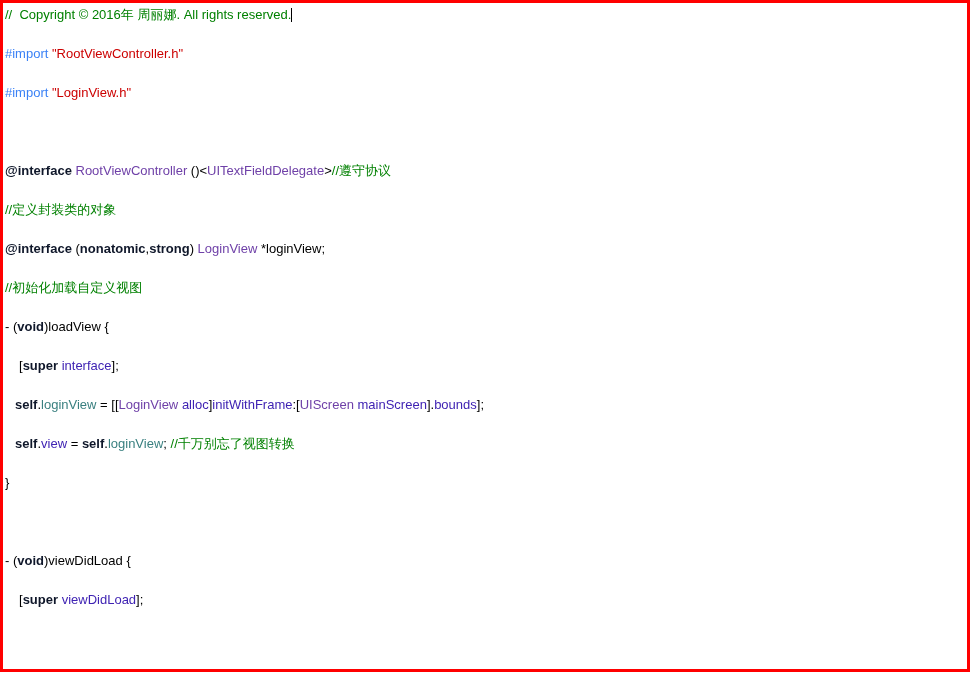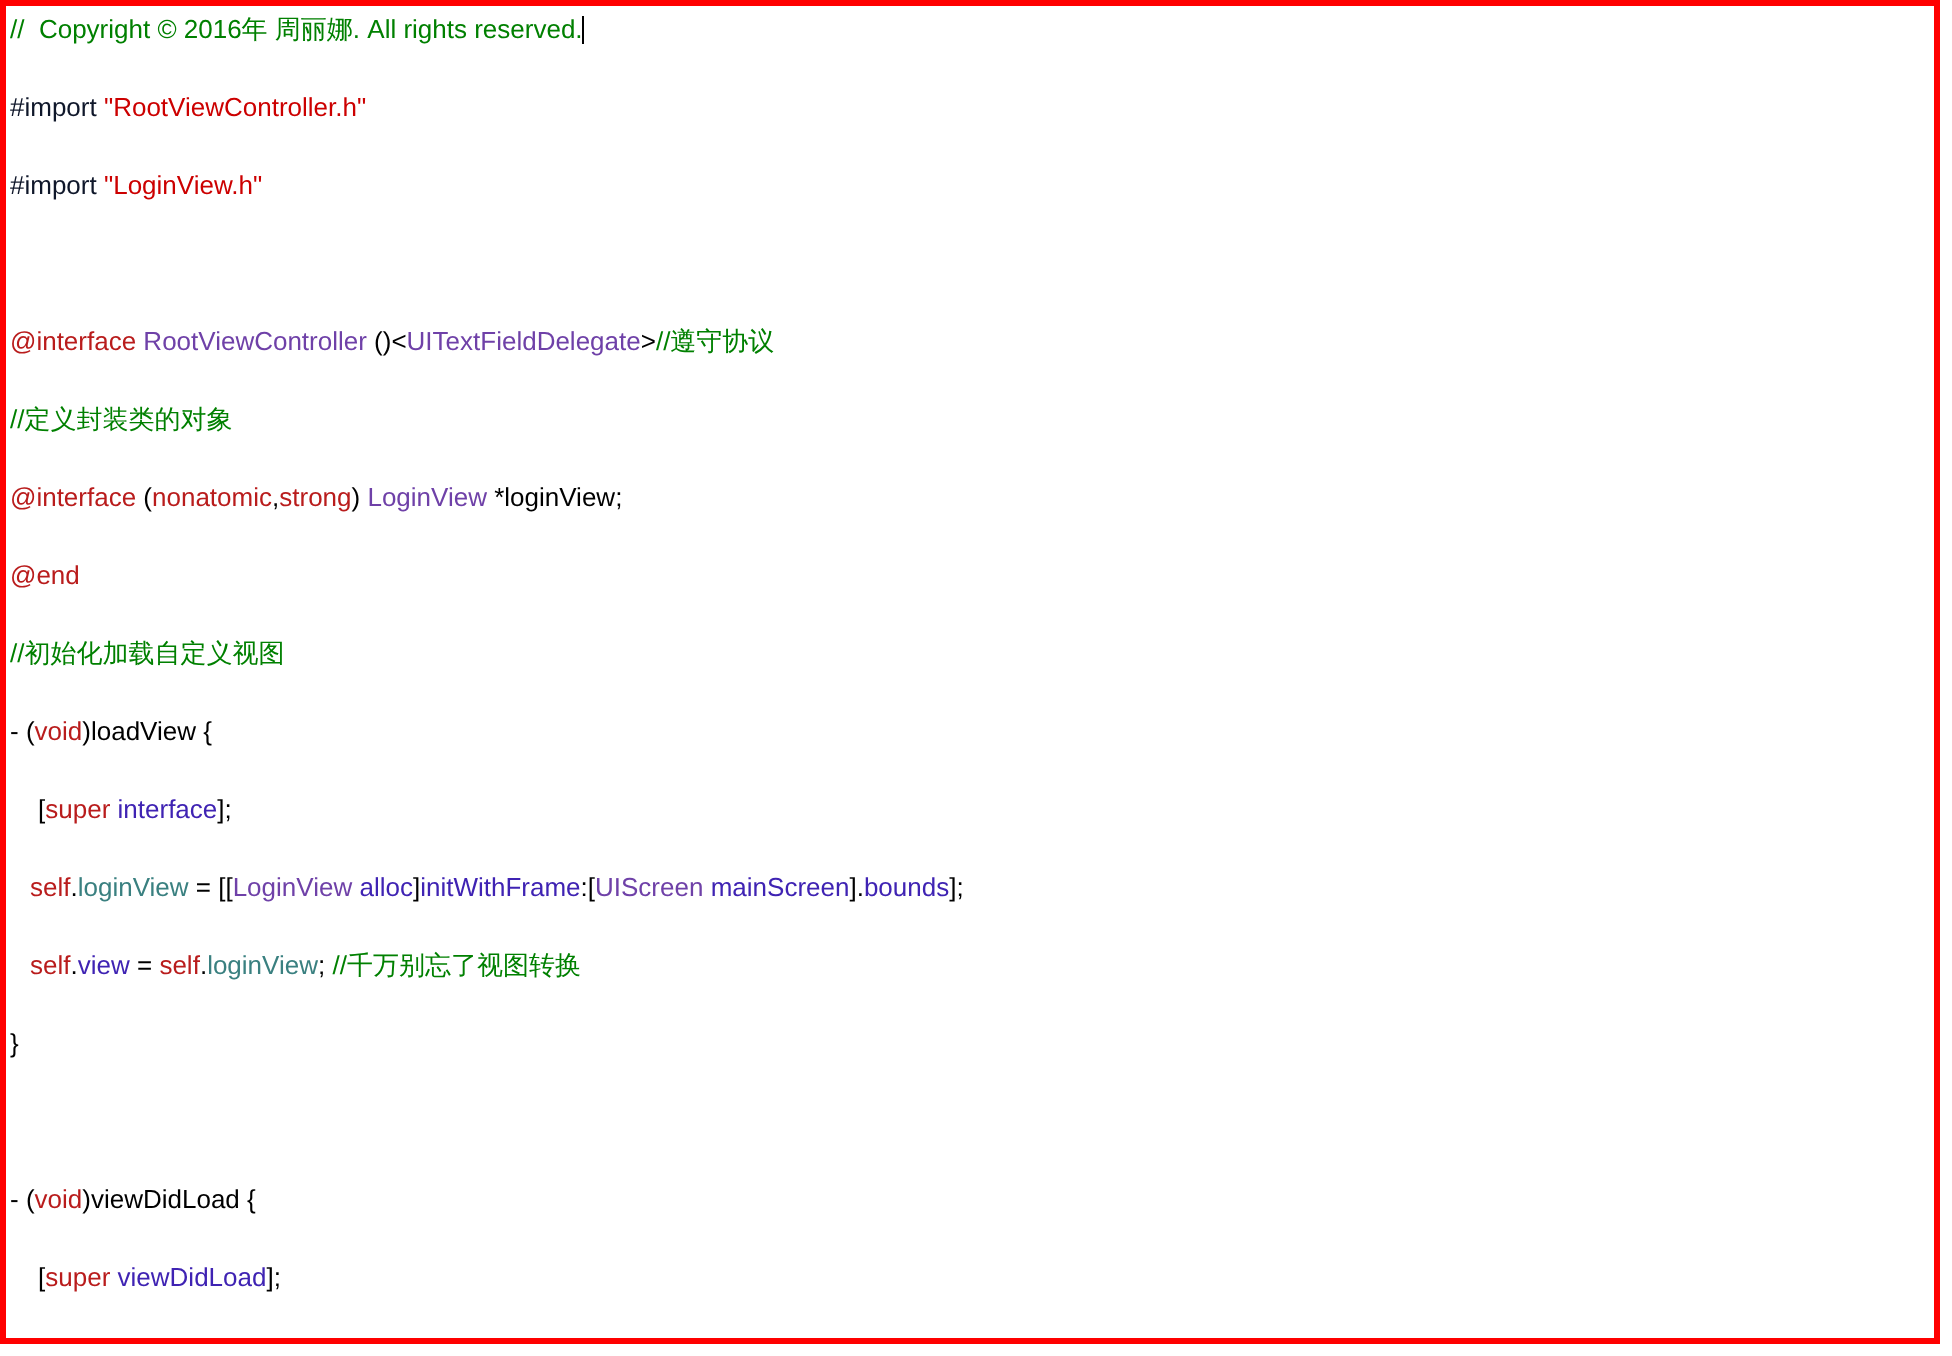--- a/index.html
+++ b/index.html
@@ -18,23 +18,23 @@
     padding: 2px 2px;
     overflow: hidden;
   }
   pre {
     margin: 0;
     font-family: "Helvetica Neue", Arial, sans-serif;
     white-space: pre;
   }
   .ln { display: block; }
   .comment-green { color: #008000; margin-top: 44px; }
-  .import-brown { color: #0f172a; }
+  .import-brown { color: #3b82f6; }
   .string-red { color: #cc0000; }
-  .kw-magenta { color: #b91c1c; }
+  .kw-magenta { color: #0f172a; font-weight: bold; }
   .type-purple { color: #6f41a8; }
   .plain { color: #000; }
   .method-blue { color: #3f23b3; }
   .selector-teal { color: #3a8080; }
   .indent1 { padding-left: 14px; }
   .indent2 { padding-left: 10px; }
   .cursor {
     display: inline-block;
     width: 1px;
     height: 14px;
@@ -46,21 +46,20 @@
 <body>
 
 <div class="frame">
 <pre><span class="ln"><span class="comment-green">//  Copyright © 2016年 周丽娜. All rights reserved.</span><span class="cursor"></span></span>
 <span class="ln"><span class="import-brown">#import </span><span class="string-red">"RootViewController.h"</span></span>
 <span class="ln"><span class="import-brown">#import </span><span class="string-red">"LoginView.h"</span></span>
 <span class="ln"> </span>
 <span class="ln"><span class="kw-magenta">@interface</span><span class="type-purple"> RootViewController </span><span class="plain">()&lt;</span><span class="type-purple">UITextFieldDelegate</span><span class="plain">&gt;</span><span class="comment-green">//遵守协议</span></span>
 <span class="ln"><span class="comment-green">//定义封装类的对象</span></span>
 <span class="ln"><span class="kw-magenta">@interface</span><span class="plain"> (</span><span class="kw-magenta">nonatomic</span><span class="plain">,</span><span class="kw-magenta">strong</span><span class="plain">) </span><span class="type-purple">LoginView</span><span class="plain"> *loginView;</span></span>
-<span class="ln"><span class="kw-magenta">@end</span></span>
 <span class="ln"><span class="comment-green">//初始化加载自定义视图</span></span>
 <span class="ln"><span class="plain">- (</span><span class="kw-magenta">void</span><span class="plain">)loadView {</span></span>
 <span class="ln indent1"><span class="plain">[</span><span class="kw-magenta">super</span><span class="plain"> </span><span class="method-blue">interface</span><span class="plain">];</span></span>
 <span class="ln indent2"><span class="kw-magenta">self</span><span class="plain">.</span><span class="selector-teal">loginView</span><span class="plain"> = [[</span><span class="type-purple">LoginView</span><span class="plain"> </span><span class="method-blue">alloc</span><span class="plain">]</span><span class="method-blue">initWithFrame</span><span class="plain">:[</span><span class="type-purple">UIScreen</span><span class="plain"> </span><span class="method-blue">mainScreen</span><span class="plain">].</span><span class="method-blue">bounds</span><span class="plain">];</span></span>
 <span class="ln indent2"><span class="kw-magenta">self</span><span class="plain">.</span><span class="method-blue">view</span><span class="plain"> = </span><span class="kw-magenta">self</span><span class="plain">.</span><span class="selector-teal">loginView</span><span class="plain">; </span><span class="comment-green">//千万别忘了视图转换</span></span>
 <span class="ln"><span class="plain">}</span></span>
 <span class="ln"> </span>
 <span class="ln"><span class="plain">- (</span><span class="kw-magenta">void</span><span class="plain">)viewDidLoad {</span></span>
 <span class="ln indent1"><span class="plain">[</span><span class="kw-magenta">super</span><span class="plain"> </span><span class="method-blue">viewDidLoad</span><span class="plain">];</span></span>
 

